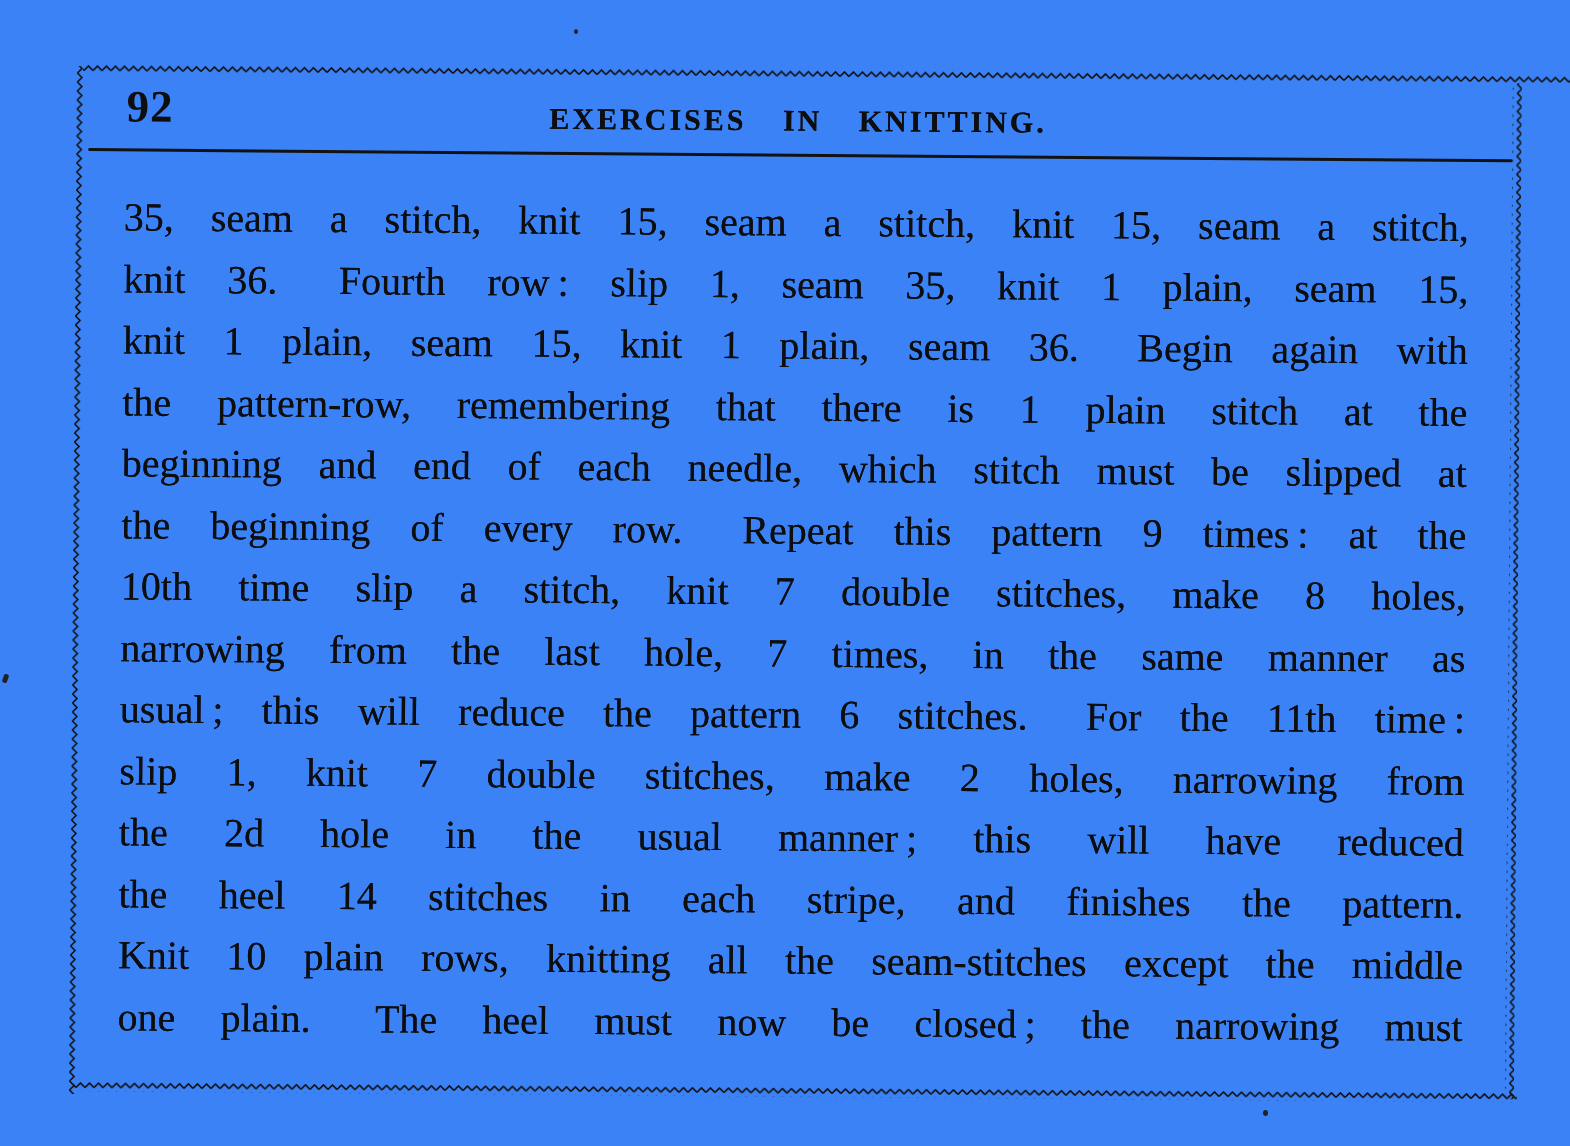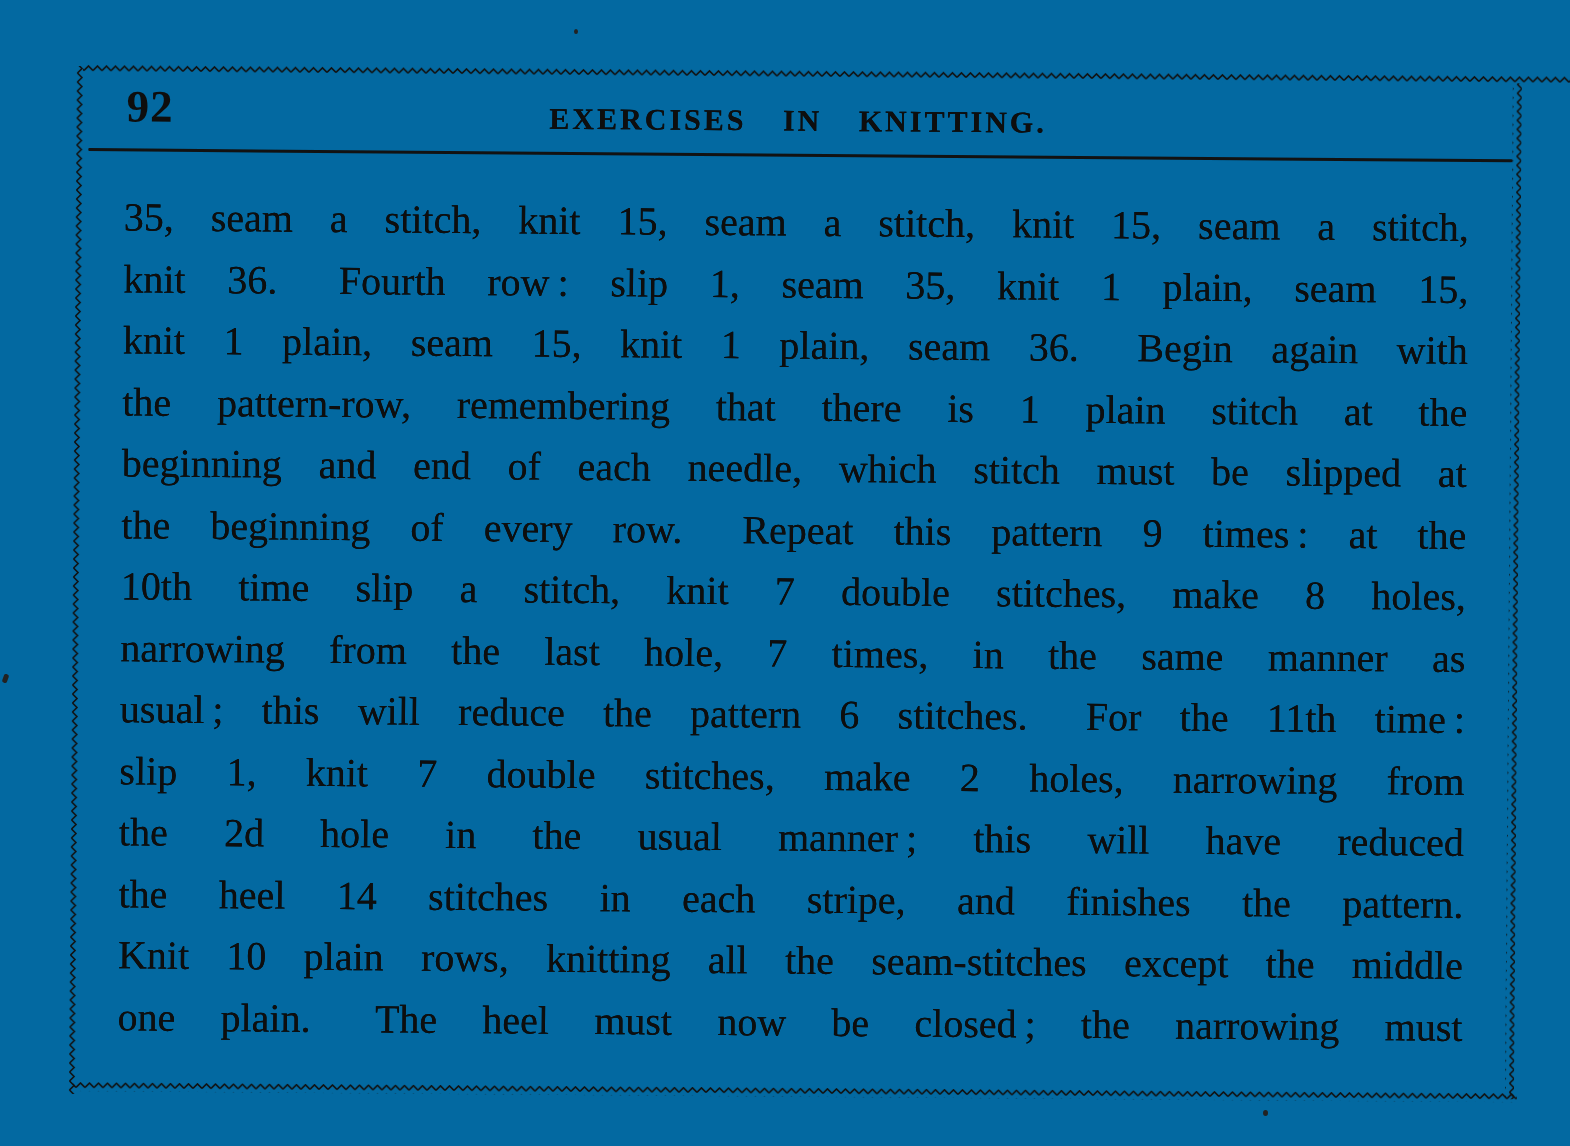--- a/index.html
+++ b/index.html
@@ -9,21 +9,21 @@
     width: 1570px;
     height: 1146px;
     overflow: hidden;
     font-family: "Liberation Serif", serif;
     color: #0e0e0e;
   }
   .scan-page {
     position: relative;
     width: 1570px;
     height: 1146px;
-    background: #0369a1;
+    background: #3b82f6;
   }
   
   .frame {
     position: absolute;
     left: 75px;
     top: 64px;
     width: 1500px;
     height: 1038px;
     transform: rotate(0.45deg);
     transform-origin: 0 0;

